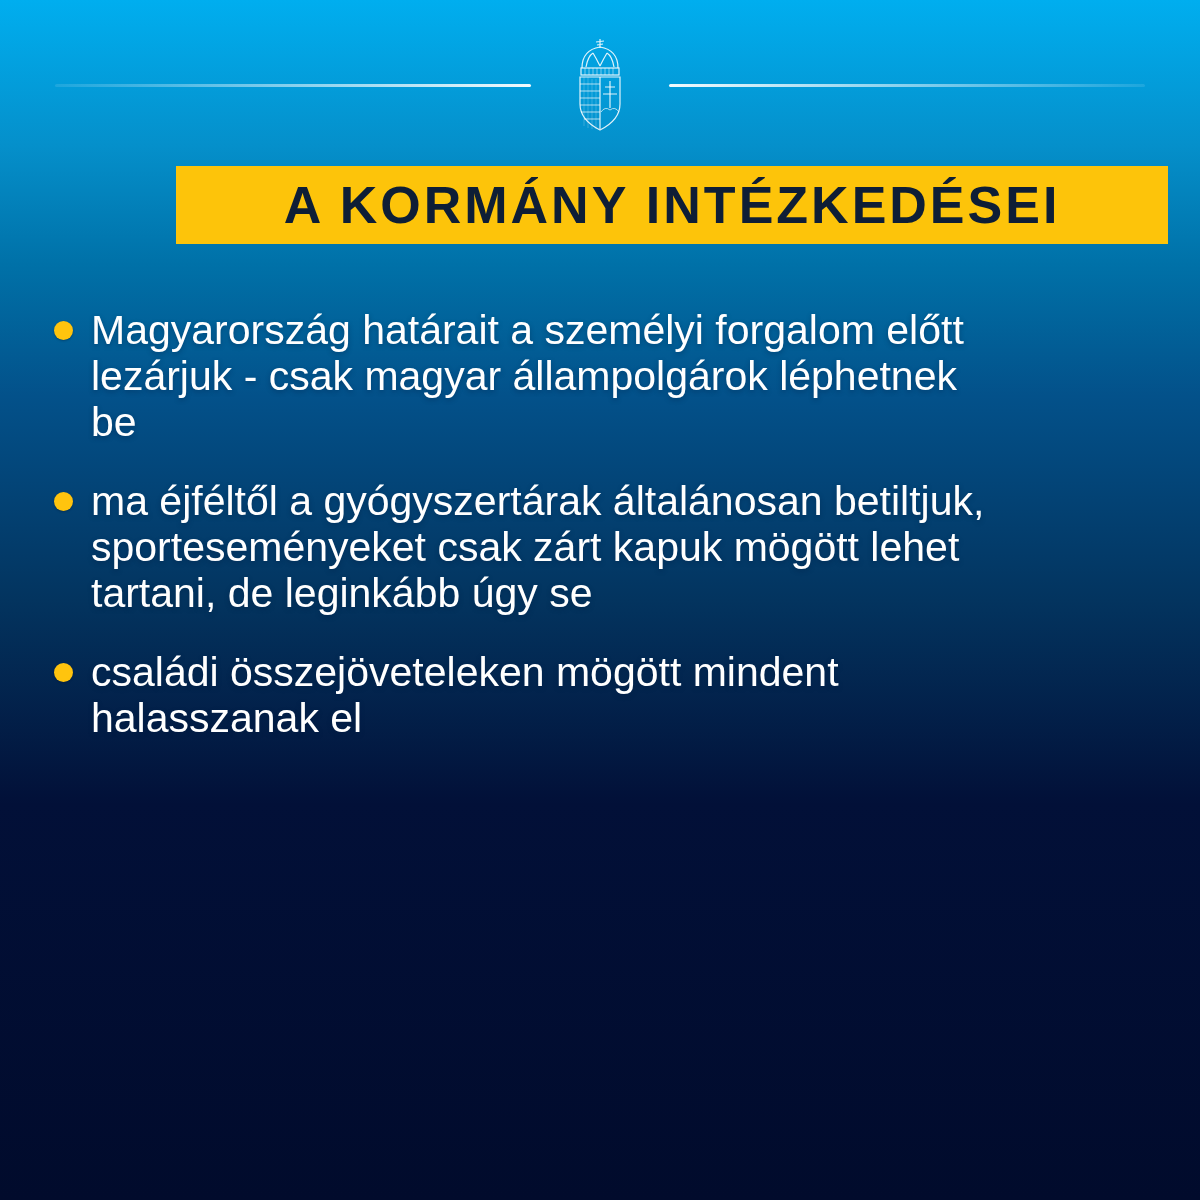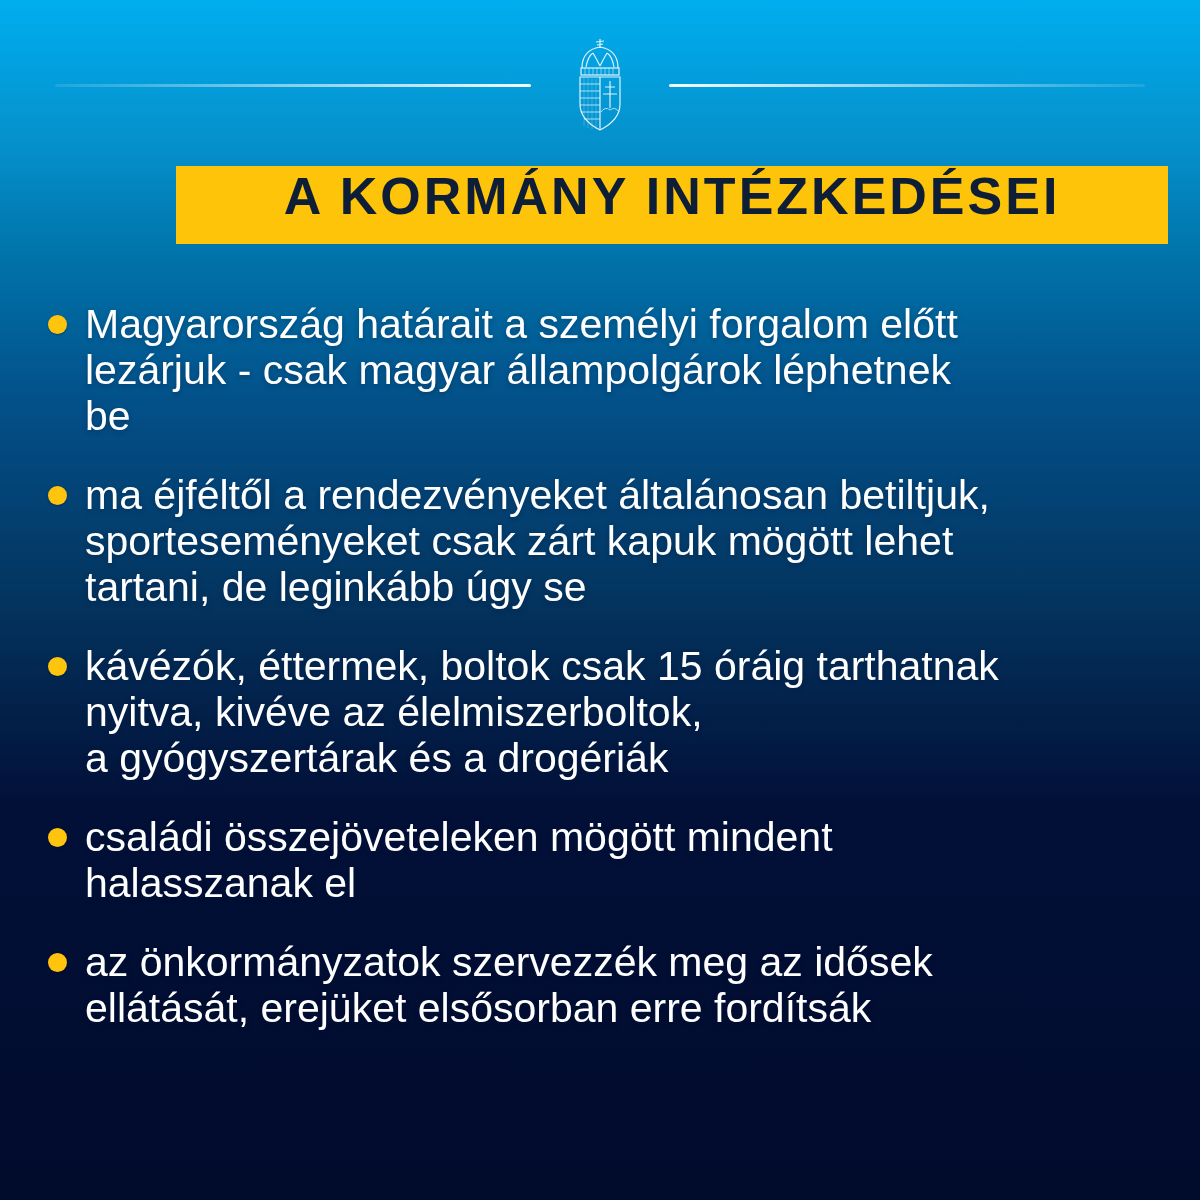--- a/index.html
+++ b/index.html
@@ -50,39 +50,39 @@
 
   
   .banner {
     position: absolute;
     left: 176px;
     top: 166px;
     width: 992px;
     height: 78px;
     background: #fdc40a;
     display: flex;
-    align-items: flex-start;
+    align-items: center;
     justify-content: center;
   }
   .banner-title {
     font-size: 52px;
     font-weight: bold;
     letter-spacing: 3px;
     color: #0e1e36;
     white-space: nowrap;
   }
 
   
   .bullets {
     position: absolute;
     left: 38px;
     top: 291px;
     width: 1140px;
     list-style: none;
-    margin: 10px;
+    margin: 16px;
     padding: 0;
   }
   .bullet-item {
     position: relative;
     padding-left: 37px;
     margin-bottom: 33px;
   }
   .bullet-dot {
     position: absolute;
     left: 0;
@@ -139,35 +139,24 @@
 
   <ul class="bullets">
     <li class="bullet-item">
       <span class="bullet-dot"></span>
       <div class="bullet-text">Magyarország határait a személyi forgalom előtt
 lezárjuk - csak magyar állampolgárok léphetnek
 be</div>
     </li>
     <li class="bullet-item">
       <span class="bullet-dot"></span>
-      <div class="bullet-text">ma éjféltől a rendezvényeket általánosan betiltjuk,
+      <div class="bullet-text">ma éjféltől a gyógyszertárak általánosan betiltjuk,
 sporteseményeket csak zárt kapuk mögött lehet
 tartani, de leginkább úgy se</div>
-    </li>
-    <li class="bullet-item">
-      <span class="bullet-dot"></span>
-      <div class="bullet-text">kávézók, éttermek, boltok csak 15 óráig tarthatnak
-nyitva, kivéve az élelmiszerboltok,
-a gyógyszertárak és a drogériák</div>
     </li>
     <li class="bullet-item">
       <span class="bullet-dot"></span>
       <div class="bullet-text">családi összejöveteleken mögött mindent
 halasszanak el</div>
     </li>
-    <li class="bullet-item">
-      <span class="bullet-dot"></span>
-      <div class="bullet-text">az önkormányzatok szervezzék meg az idősek
-ellátását, erejüket elsősorban erre fordítsák</div>
-    </li>
   </ul>
 
 </div>
 
 </body></html>

